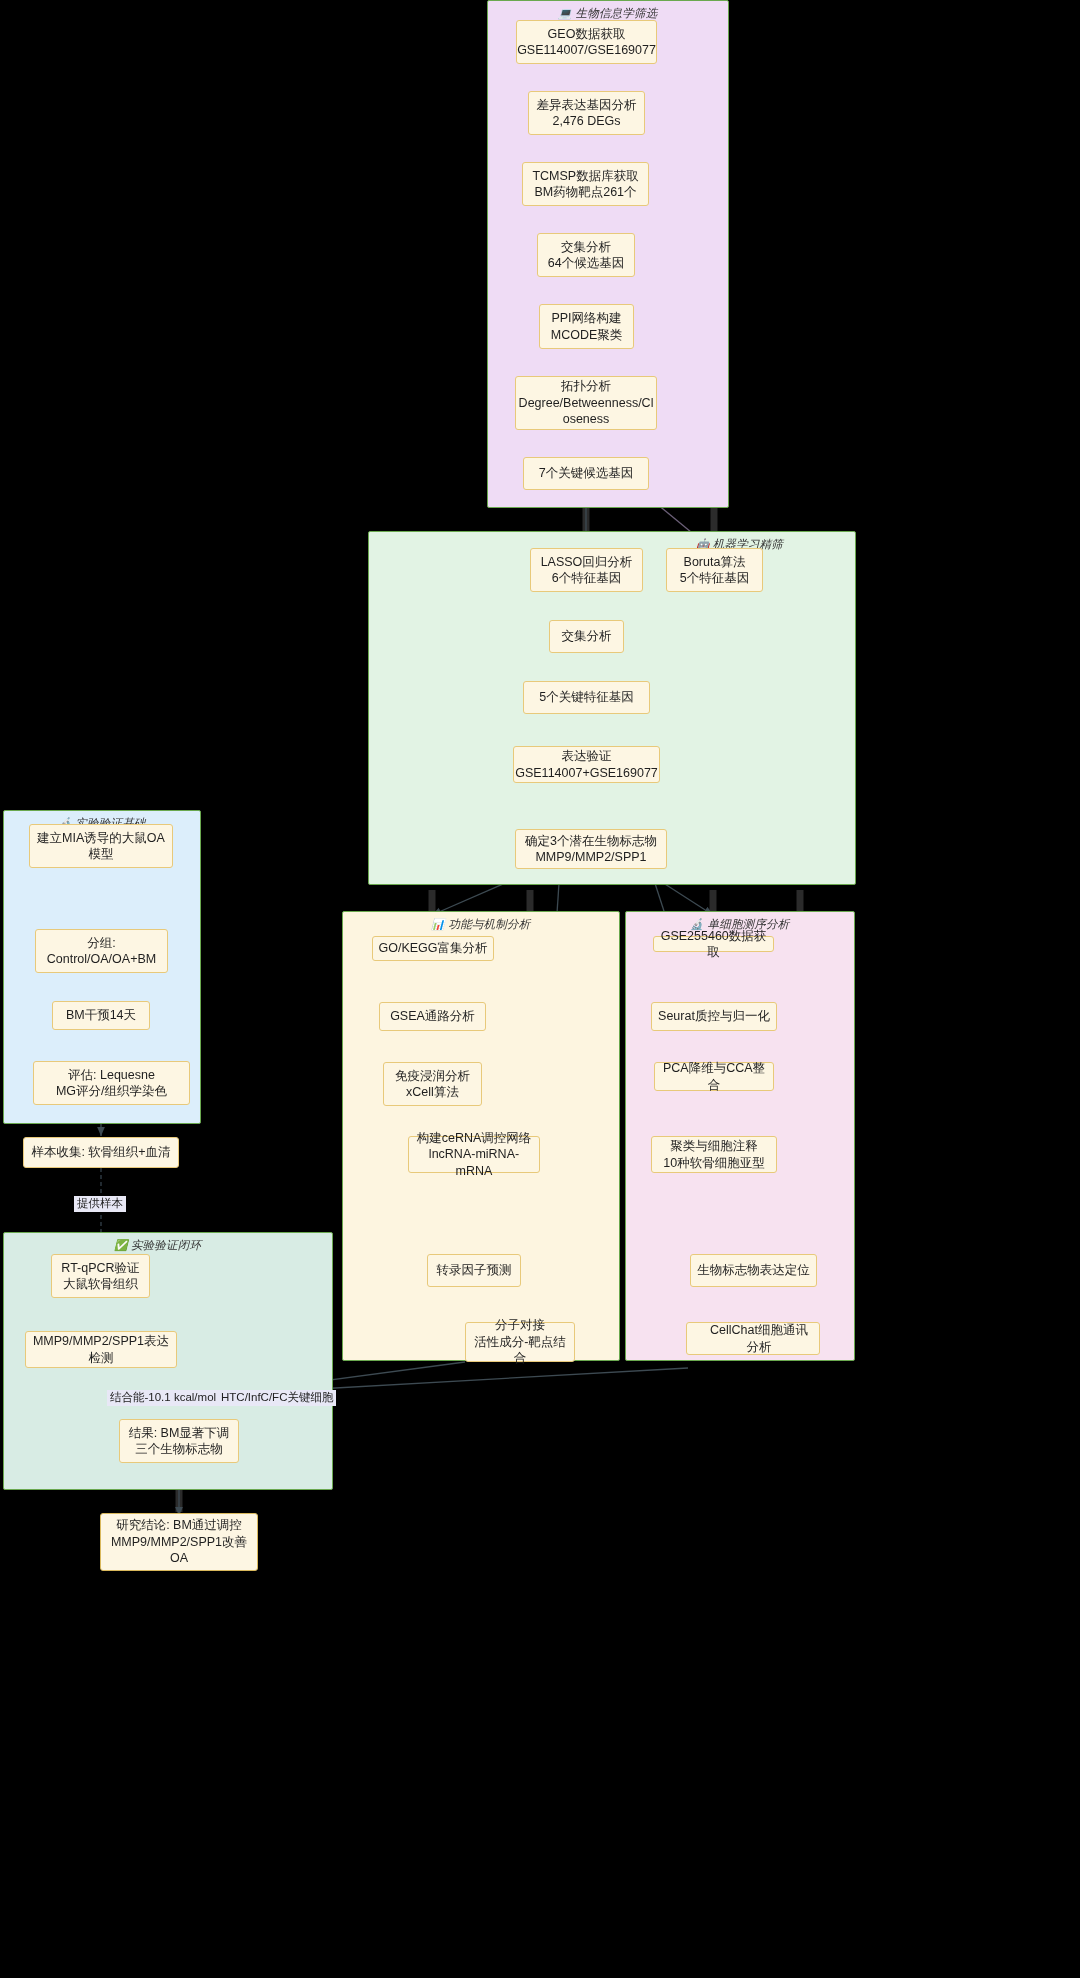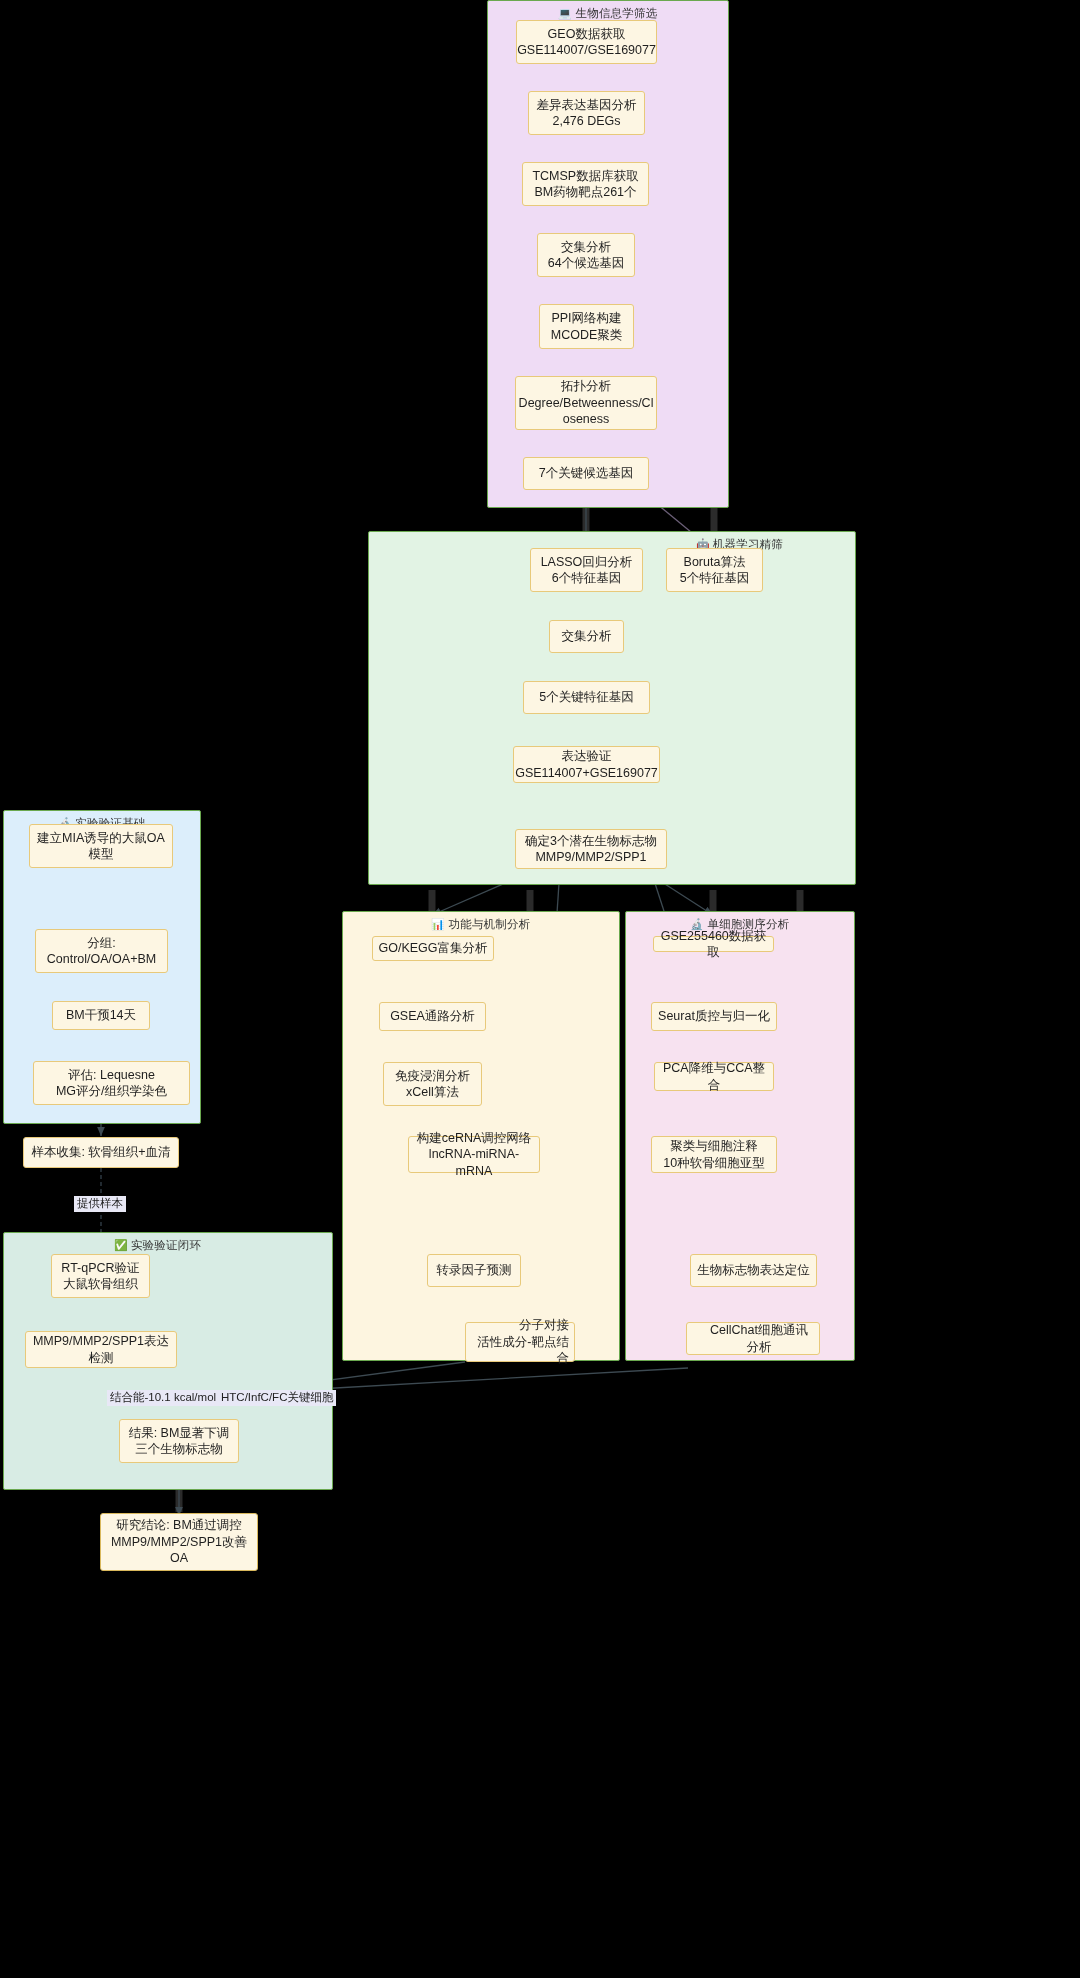--- a/index.html
+++ b/index.html
@@ -26,20 +26,21 @@
   .cluster-title {
     position: absolute;
     top: 5px;
     left: 0; right: 0;
     text-align: center;
     font-size: 11.5px;
     color: #333333;
     font-weight: 500;
     white-space: nowrap;
     letter-spacing: 0.2px;
+    font-style: italic;
   }
   .cluster-title .ci { margin-right: 3px; font-size: 11px; }
 
   .c-bio   { background: #efdcf5; }
   .c-ml    { background: #e2f3e4; }
   .c-func  { background: #fdf5e0; }
   .c-sc    { background: #f7e2f0; }
   .c-exp   { background: #dceefb; }
   .c-loop  { background: #d8ece4; }
 
@@ -226,21 +227,21 @@
   <div class="node" style="left:515px; top:829px; width:152px; height:40px;">确定3个潜在生物标志物
 MMP9/MMP2/SPP1</div>
 
   <div class="node" style="left:372px; top:936px; width:122px; height:25px;">GO/KEGG富集分析</div>
   <div class="node" style="left:379px; top:1002px; width:107px; height:29px;">GSEA通路分析</div>
   <div class="node" style="left:383px; top:1062px; width:99px; height:44px;">免疫浸润分析
 xCell算法</div>
   <div class="node" style="left:408px; top:1136px; width:132px; height:37px;">构建ceRNA调控网络
 lncRNA-miRNA-mRNA</div>
   <div class="node" style="left:427px; top:1254px; width:94px; height:33px;">转录因子预测</div>
-  <div class="node" style="left:465px; top:1322px; width:110px; height:40px;text-align:right;">分子对接
+  <div class="node" style="left:465px; top:1322px; width:110px; height:40px;">分子对接
 活性成分-靶点结合</div>
 
   <div class="node" style="left:653px; top:936px; width:121px; height:16px;">GSE255460数据获取</div>
   <div class="node" style="left:651px; top:1002px; width:126px; height:29px;">Seurat质控与归一化</div>
   <div class="node" style="left:654px; top:1062px; width:120px; height:29px;">PCA降维与CCA整合</div>
   <div class="node" style="left:651px; top:1136px; width:126px; height:37px;">聚类与细胞注释
 10种软骨细胞亚型</div>
   <div class="node" style="left:690px; top:1254px; width:127px; height:33px;">生物标志物表达定位</div>
   <div class="node" style="left:686px; top:1322px; width:134px; height:33px;padding-left:17px;">CellChat细胞通讯分析</div>
 

